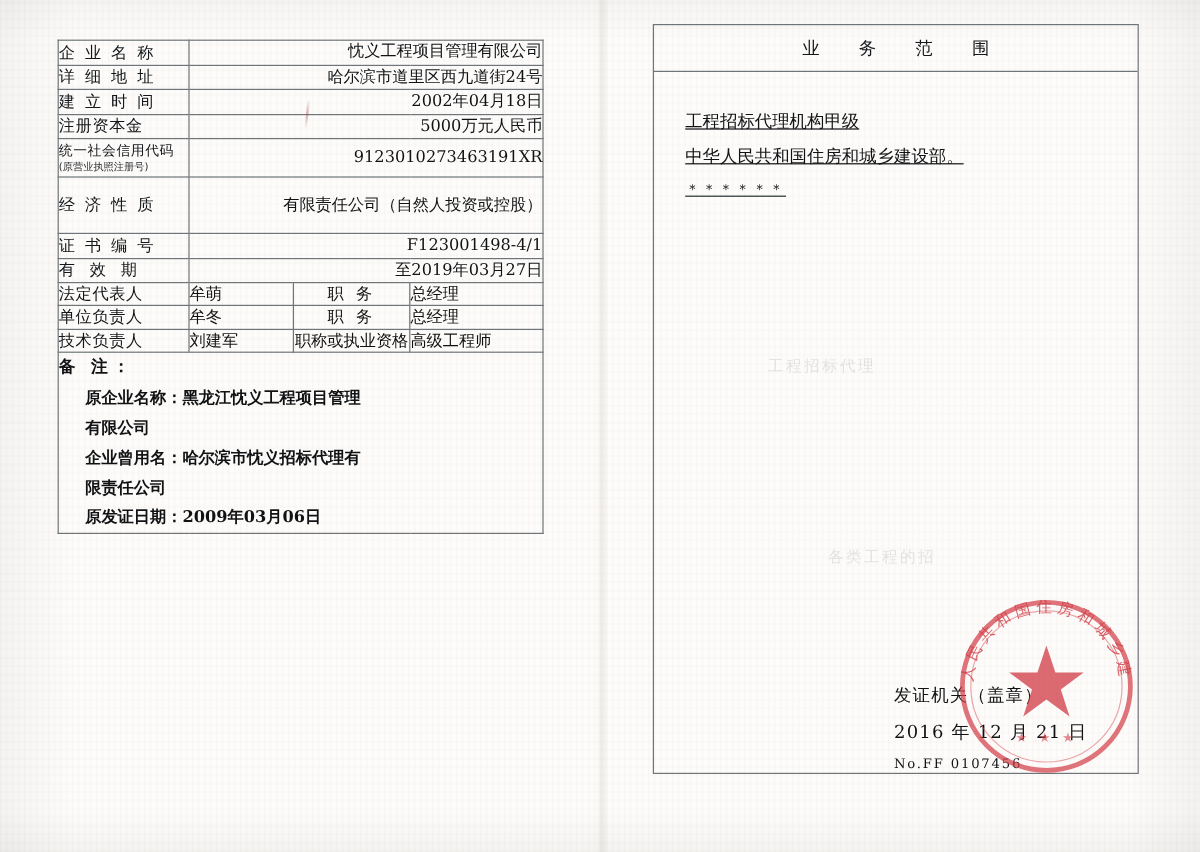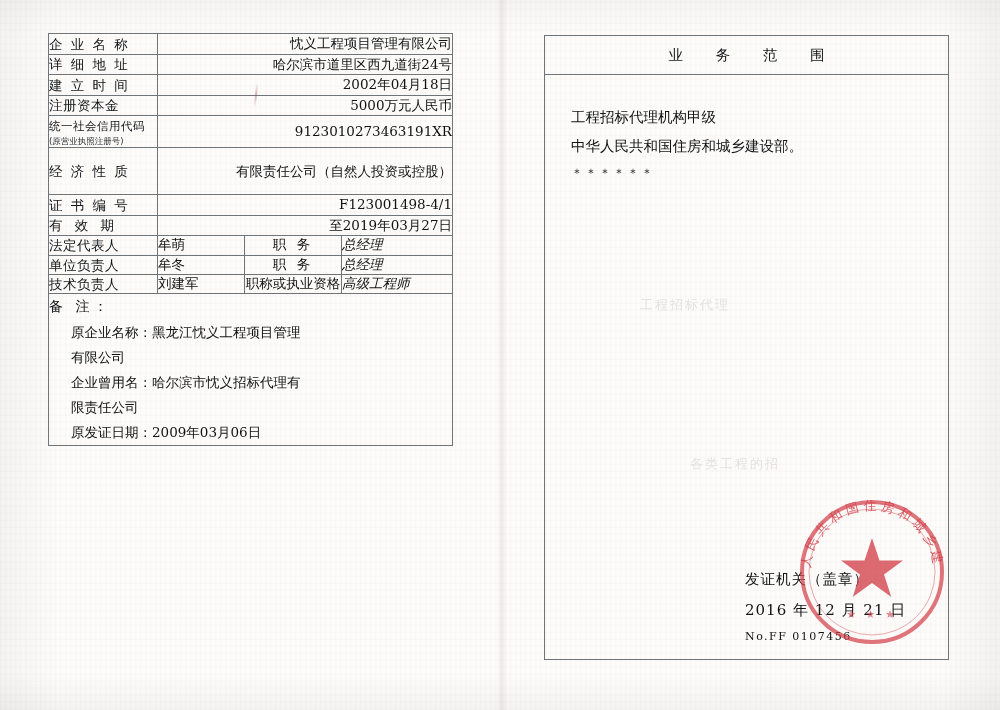--- a/index.html
+++ b/index.html
@@ -96,47 +96,47 @@
     text-align: center;
     font-size: 13px;
     letter-spacing: 3px;
     padding: 7px 2px;
   }
   .lbl-mid.small { font-size: 11.5px; letter-spacing: 0; }
   .val-last {
     padding: 7px 6px 7px 8px;
     font-size: 14.5px;
     font-family: "DejaVu Serif", "Liberation Serif", serif;
-    font-style: italic;
   }
 
   
   #remarks {
     padding: 10px 10px 12px 14px;
     font-size: 14px;
     line-height: 1.85;
     color: #101214;
     font-family: "DejaVu Serif", "Liberation Serif", serif;
     height: 150px;
     vertical-align: top !important;
+    font-weight: bold;
   }
   #remarks .rtitle {
     letter-spacing: 4px;
     font-size: 14px;
   }
   #remarks .rline {
     padding-left: 22px;
     white-space: pre-wrap;
   }
 
   
   #scope-box {
     position: absolute;
     left: 44px;
-    top: 35px;
+    top: 20px;
     width: 405px;
     height: 625px;
     border: 1px solid #6e7478;
     box-sizing: border-box;
   }
   #scope-header {
     height: 38px;
     border-bottom: 1px solid #6e7478;
     display: flex;
     align-items: center;
@@ -146,21 +146,21 @@
     text-indent: 14px;
     color: #14171a;
   }
   #scope-body {
     padding: 28px 26px 0 26px;
     font-size: 14.5px;
     line-height: 2.0;
     color: #101214;
     font-family: "DejaVu Serif", "Liberation Serif", serif;
   }
-  #scope-body .ln { white-space: pre-wrap; }
+  #scope-body .ln { white-space: pre-wrap; text-decoration: underline; }
   #scope-body .stars { letter-spacing: 2px; font-size: 12px; color: #2a2d30; }
 
   
   .ghost {
     position: absolute;
     color: rgba(120,110,120,0.18);
     font-size: 13px;
     letter-spacing: 2px;
     font-family: "DejaVu Serif", "Liberation Serif", serif;
     pointer-events: none;

